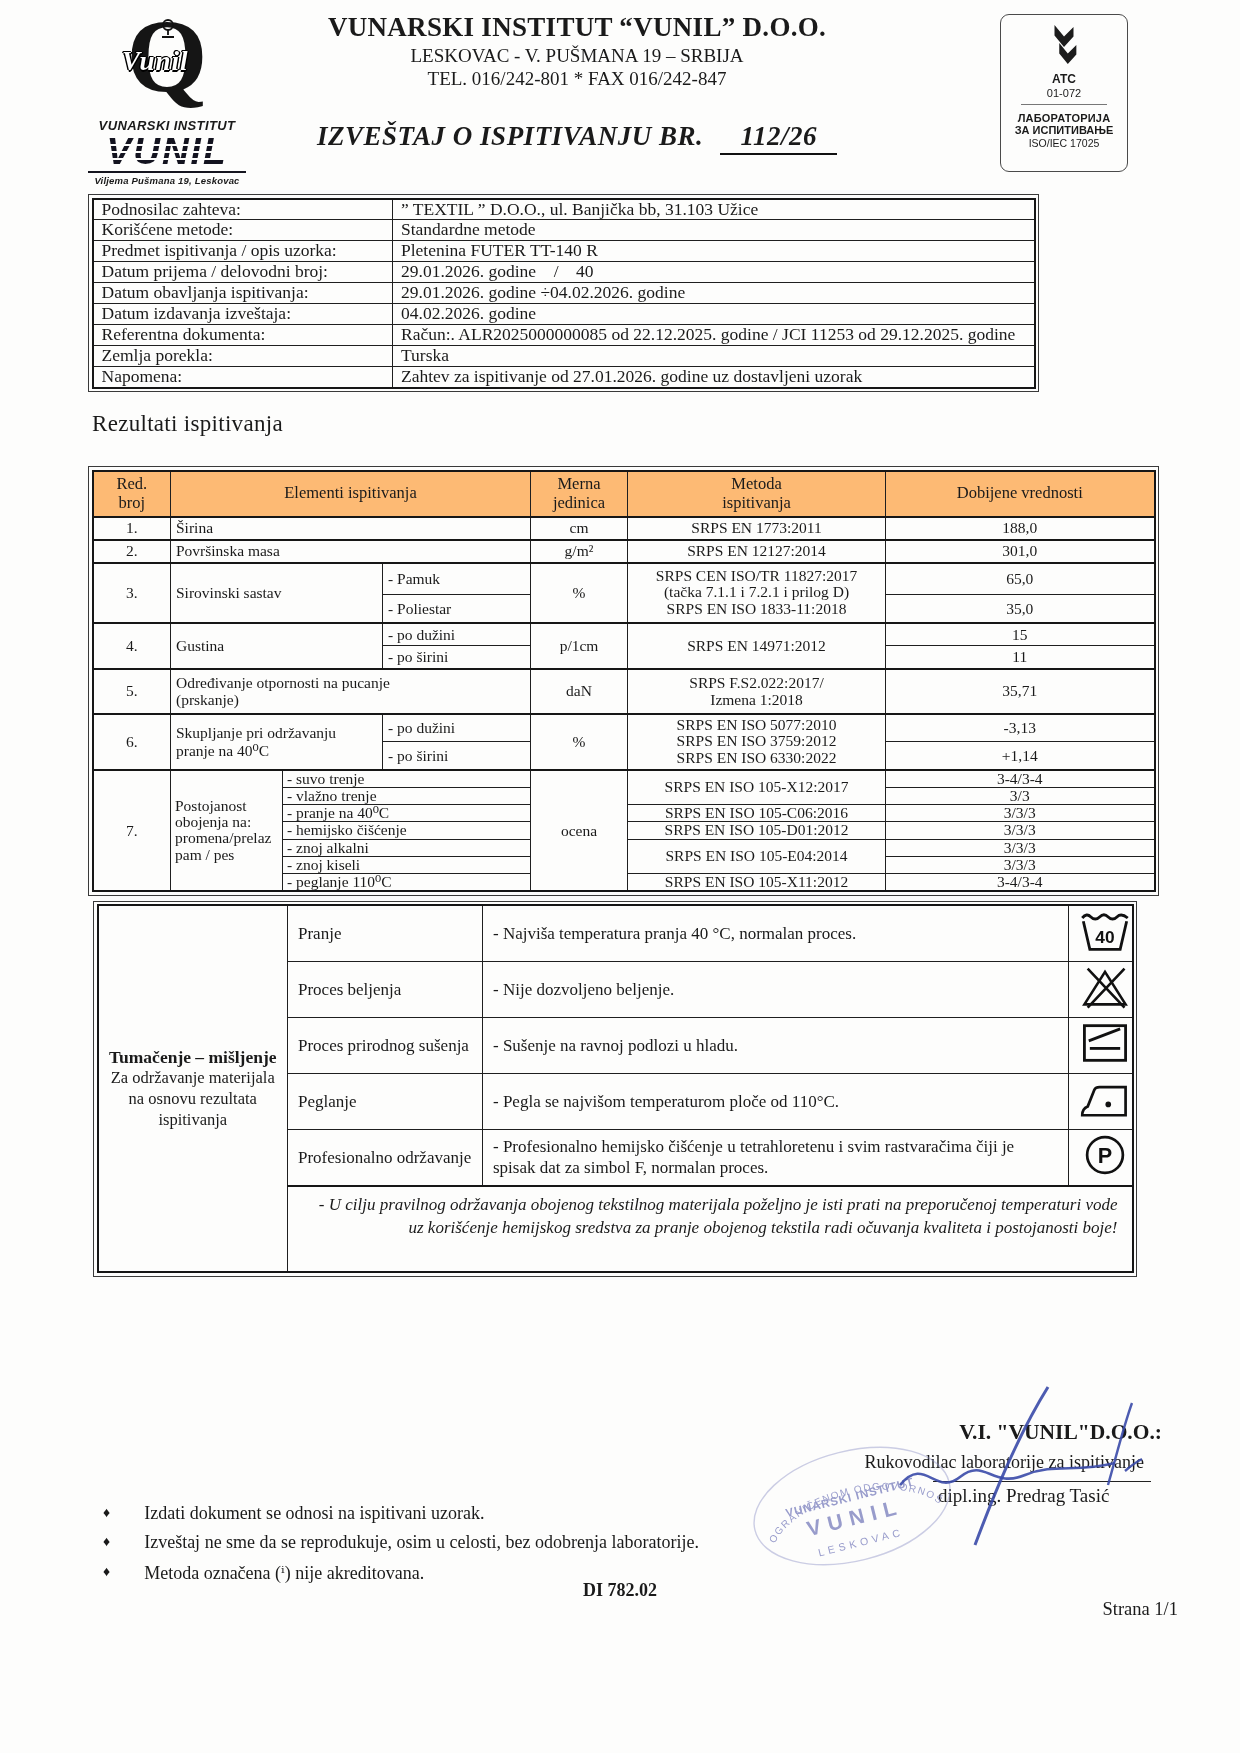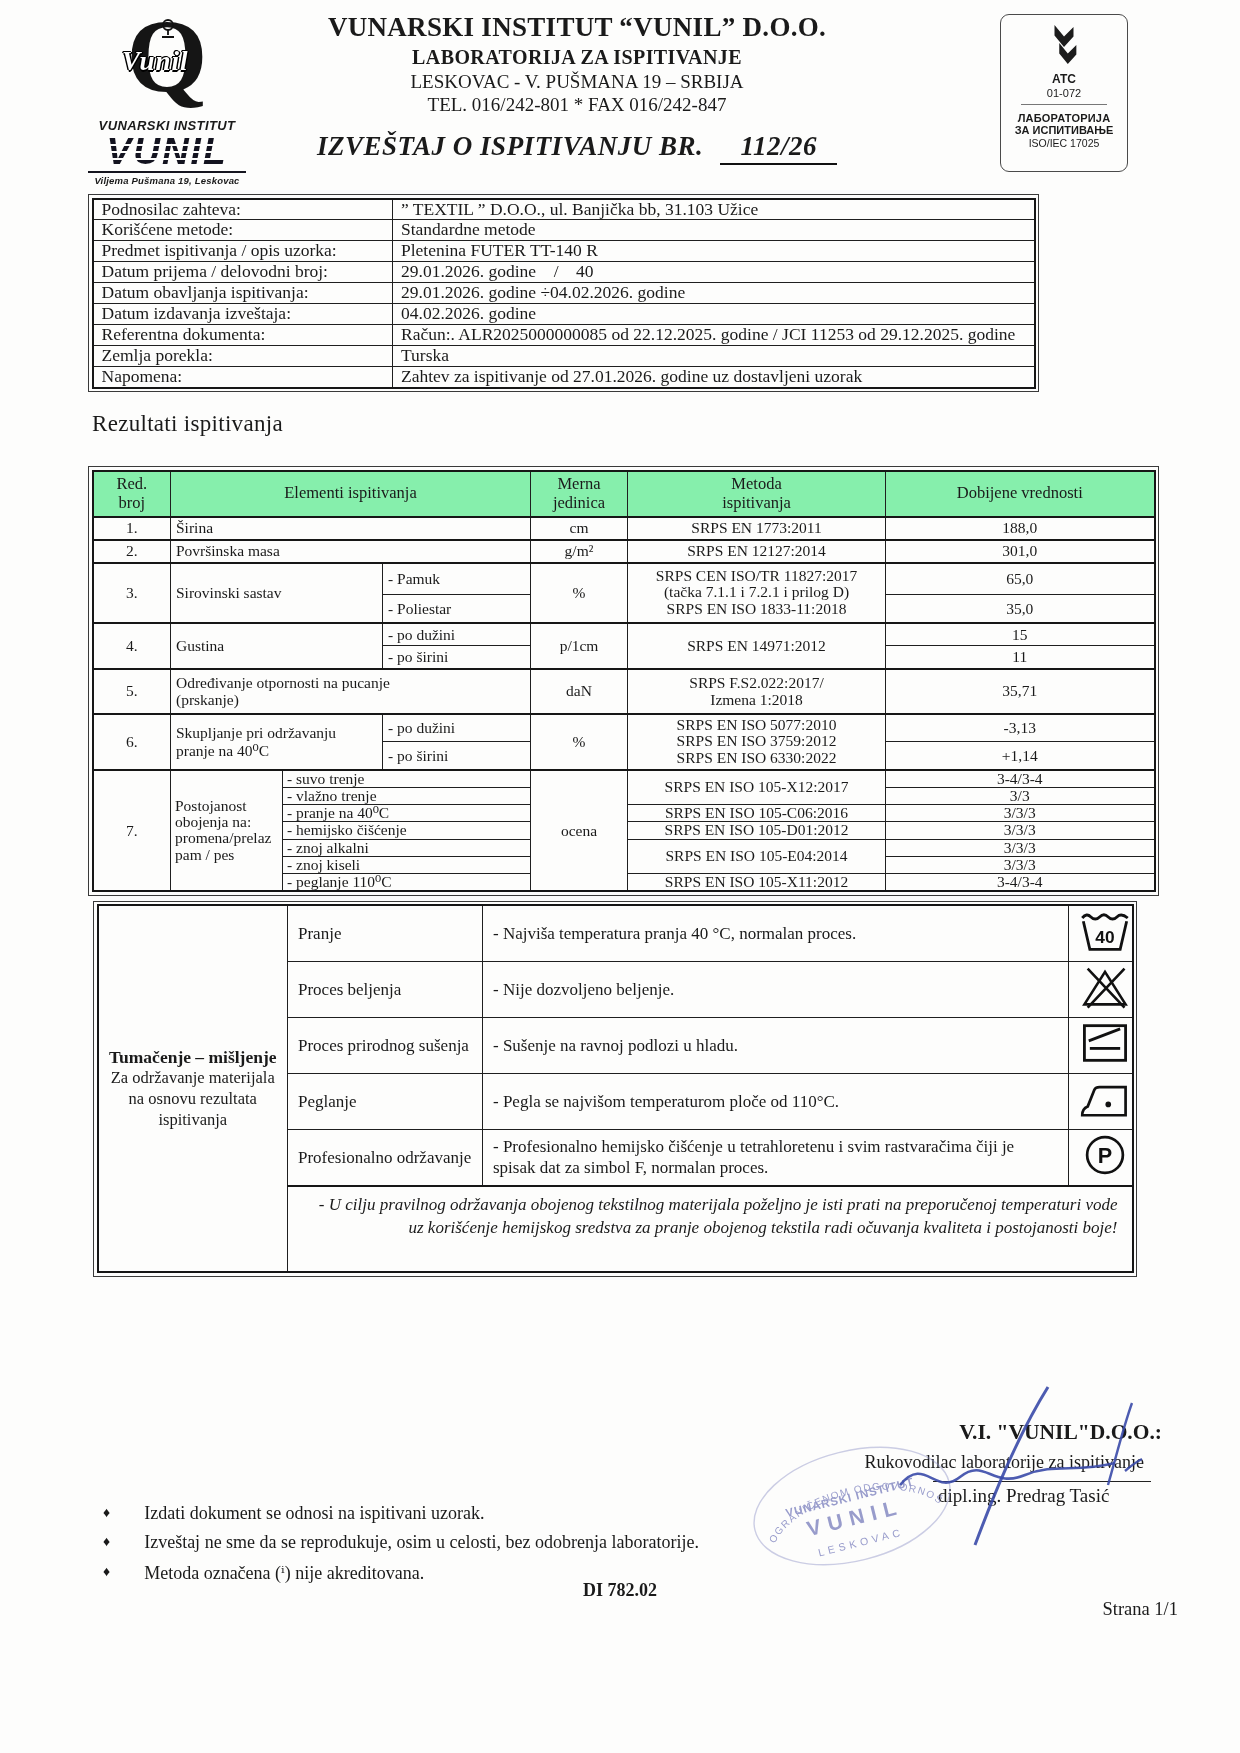--- a/index.html
+++ b/index.html
@@ -20,21 +20,21 @@
   .brand-wrap{position:relative;display:inline-block;margin-top:1px;}
   .brand{font:italic 900 37px/36px "Liberation Sans",sans-serif;letter-spacing:2px;color:#13131f;}
   .stripe{position:absolute;left:-4px;right:-4px;height:2px;background:#fdfdfc;}
   .logo-addr{font:italic bold 9.5px "Liberation Sans",sans-serif;border-top:2px solid #15151f;
      padding-top:2px;margin-top:1px;letter-spacing:.2px;}
   .head-center{position:absolute;left:252px;top:12px;width:650px;text-align:center;}
   .co-name{font-size:27px;font-weight:bold;letter-spacing:.3px;}
   .co-lab{font-size:20px;font-weight:bold;margin-top:3px;letter-spacing:.4px;}
   .co-adr{font-size:19px;margin-top:2px;}
   .co-tel{font-size:19px;margin-top:1px;}
-  .rep-title{margin-top:15px;font:italic bold 27px "Liberation Serif",serif;letter-spacing:.5px;}
+  .rep-title{margin-top:31px;font:italic bold 27px "Liberation Serif",serif;letter-spacing:.5px;}
   .rep-num{display:inline-block;border-bottom:2.2px solid #111;padding:0 20px 1px 20px;margin-left:10px;}
   .badge{position:absolute;left:1000px;top:14px;width:128px;height:158px;border:1.6px solid #4a4a4a;
      border-radius:9px;text-align:center;box-sizing:border-box;padding-top:8px;
      font-family:"Liberation Sans","DejaVu Sans",sans-serif;}
   .badge-name{font-weight:bold;font-size:12px;margin-top:1px;}
   .badge-num{font-size:11px;margin-top:1px;padding-bottom:5px;border-bottom:1px solid #777;
      width:86px;margin-left:auto;margin-right:auto;}
   .badge-l1{font-weight:bold;font-size:11px;margin-top:7px;letter-spacing:.2px;}
   .badge-l2{font-weight:bold;font-size:11px;}
   .badge-std{font-size:10.5px;margin-top:1px;}
@@ -48,21 +48,21 @@
   .info-wrap{margin:8px 0 0 88px;width:951px;}
   .info-table{border:2.6px solid #161616;}
   .info-table td{font-size:17.5px;padding:0 8px 1px 8px;height:19.5px;line-height:1.08;}
 
   .sec-heading{margin:19px 0 0 92px;font-size:23px;letter-spacing:.3px;}
 
   
   .res-wrap{margin:29px 0 0 88px;width:1071px;}
   .res-table{border:2.6px solid #161616;}
   .res-table td,.res-table th{font-size:15.5px;line-height:1.12;padding:1px 5px;}
-  .res-table thead th{background:#86efac;font-weight:normal;font-size:16.5px;height:46px;
+  .res-table thead th{background:#fdba74;font-weight:normal;font-size:16.5px;height:46px;
      border-bottom:2.6px solid #161616;}
   .res-table tr.major>td{border-top:2.4px solid #161616;}
   .c{text-align:center;}
   .l{text-align:left;}
   .h23{height:23px;} .h32{height:32px;} .h45{height:45px;} .h28{height:28px;} .h16{height:16.5px;}
   .res-table td.tight{padding:0 4px;line-height:1.05;}
 
   
   .care-wrap{margin:5px 0 0 93px;width:1044px;}
   .care-table{border:2.6px solid #161616;}
@@ -111,21 +111,20 @@
         <span class="brand">VUNIL</span>
         <span class="stripe" style="top:10px"></span>
         <span class="stripe" style="top:17px"></span>
         <span class="stripe" style="top:24px"></span>
       </div>
       <div class="logo-addr">Viljema Pušmana 19, Leskovac</div>
     </div>
 
     <div class="head-center">
       <div class="co-name">VUNARSKI INSTITUT “VUNIL” D.O.O.</div>
-      <div class="co-lab">LABORATORIJA ZA ISPITIVANJE</div>
       <div class="co-adr">LESKOVAC - V. PUŠMANA 19 – SRBIJA</div>
       <div class="co-tel">TEL. 016/242-801 * FAX  016/242-847</div>
       <div class="rep-title">
         <span>IZVEŠTAJ O ISPITIVANJU BR.</span>
         <span class="rep-num">112/26</span>
       </div>
     </div>
 
     <div class="badge">
       <svg width="38" height="44" viewBox="0 0 40 46">

